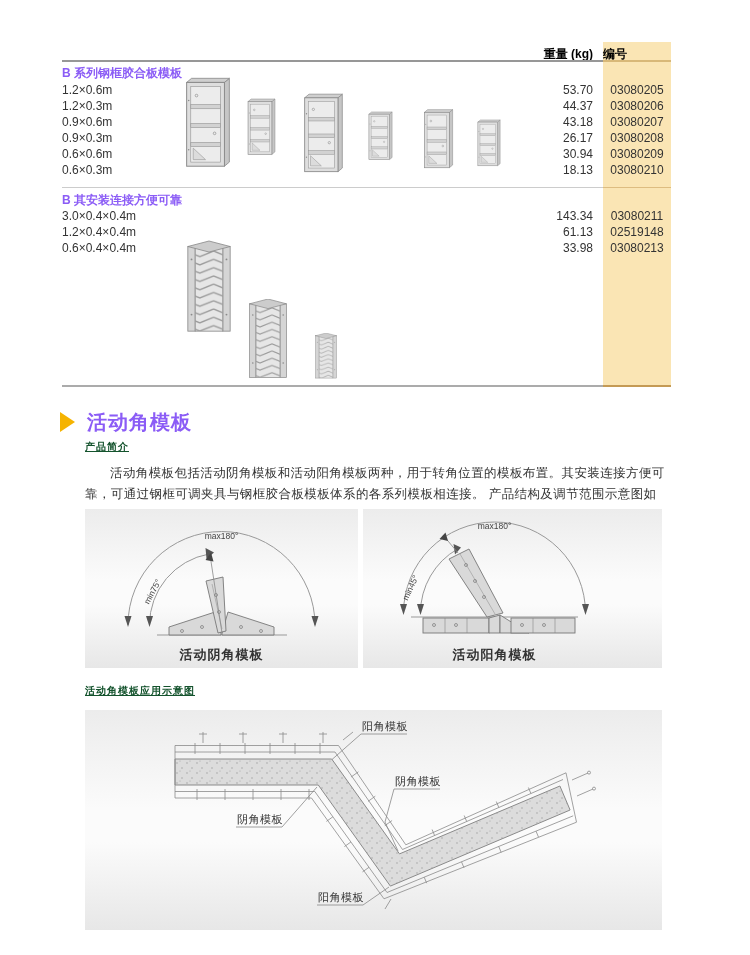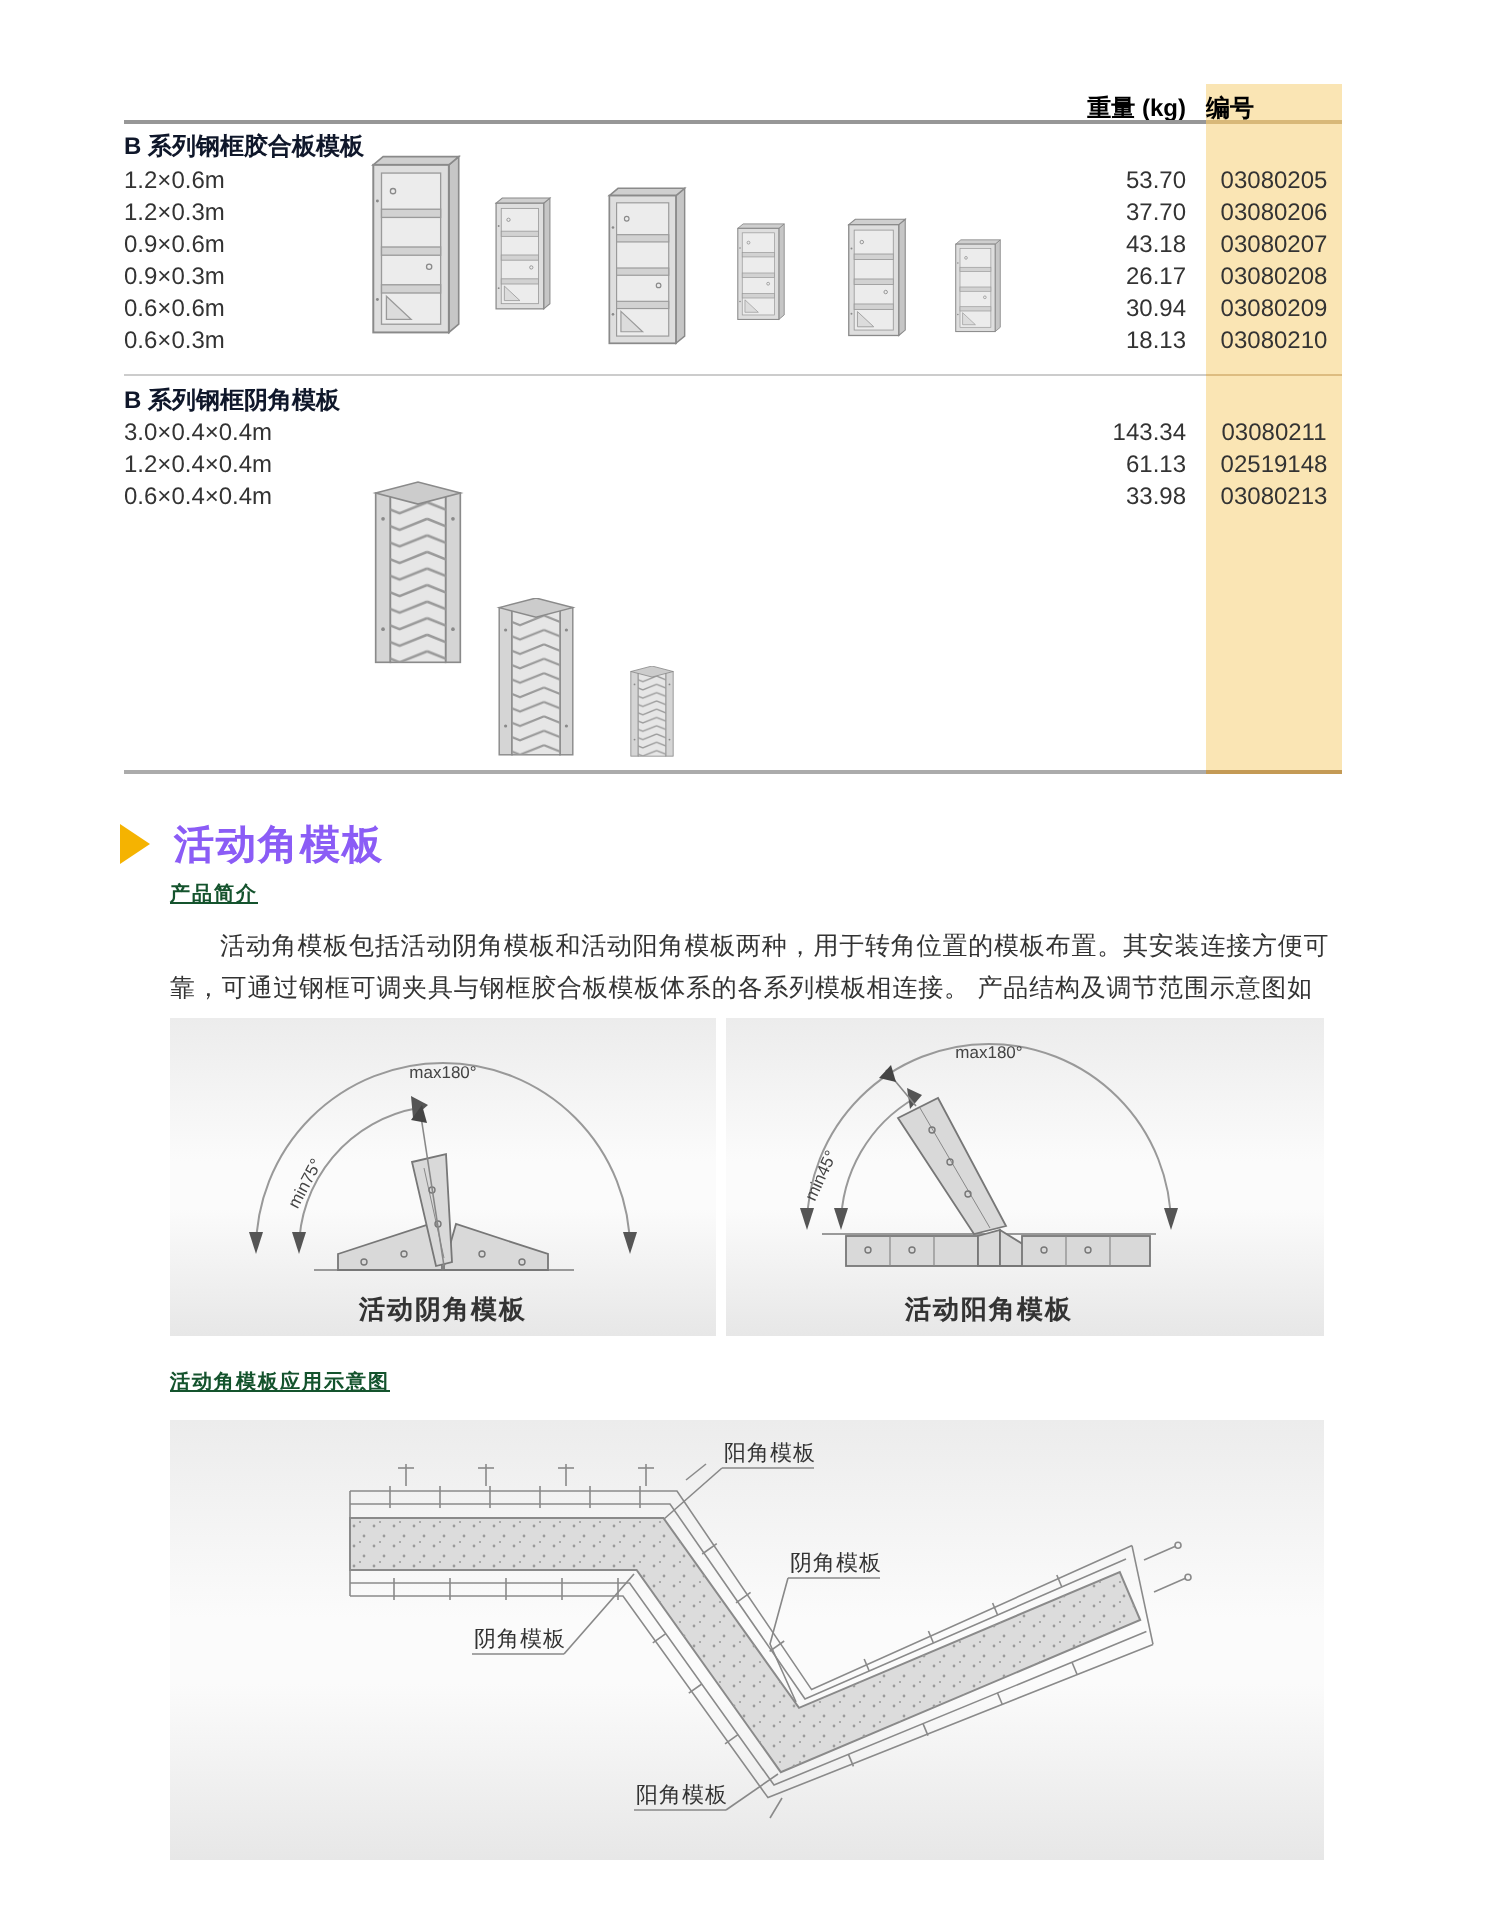--- a/index.html
+++ b/index.html
@@ -8,21 +8,21 @@
   .abs{position:absolute;}
   
   .beige-col{left:603px;top:42px;width:68px;height:344px;background:#FAE5B4;}
   .hline{height:2px;background:#979797;}
   .hline-tan{height:2px;background:#D8B878;}
   .sepline{height:1px;background:#cccccc;}
   .sepline-tan{height:1px;background:#DDBC80;}
   .botline{height:2px;background:#ababab;}
   .botline-tan{height:2px;background:#C49A55;}
   .th{font-size:12px;font-weight:bold;color:#000000;}
-  .group-name{left:62px;font-size:12px;font-weight:bold;color:#0f172a;}
+  .group-name{left:62px;font-size:12px;font-weight:bold;color:#8b5cf6;}
   .row{left:0;width:750px;height:16px;font-size:12px;color:#333;}
   .row .spec{position:absolute;left:62px;}
   .row .wt{position:absolute;left:470px;width:123px;text-align:right;}
   .row .code{position:absolute;left:603px;width:68px;text-align:center;}
   
   .tri{width:0;height:0;border-left:15px solid #F5B301;border-top:10px solid transparent;border-bottom:10px solid transparent;}
   .h1{font-size:20px;font-weight:bold;color:#8b5cf6;letter-spacing:1px;}
   .h2{font-size:10px;font-weight:bold;color:#14532d;letter-spacing:1px;text-decoration:underline;}
   .para{font-size:12.5px;line-height:21px;color:#333;text-indent:2em;letter-spacing:0.4px;}
   
@@ -47,21 +47,21 @@
 
   <div class="abs group-name" style="top:65px;">B 系列钢框胶合板模板</div>
 
   <div class="abs row" style="top:83px;">
     <span class="spec">1.2×0.6m</span>
     <span class="wt">53.70</span>
     <span class="code">03080205</span>
   </div>
   <div class="abs row" style="top:99px;">
     <span class="spec">1.2×0.3m</span>
-    <span class="wt">37.70</span>
+    <span class="wt">44.37</span>
     <span class="code">03080206</span>
   </div>
   <div class="abs row" style="top:115px;">
     <span class="spec">0.9×0.6m</span>
     <span class="wt">43.18</span>
     <span class="code">03080207</span>
   </div>
   <div class="abs row" style="top:131px;">
     <span class="spec">0.9×0.3m</span>
     <span class="wt">26.17</span>
@@ -74,21 +74,21 @@
   </div>
   <div class="abs row" style="top:163px;">
     <span class="spec">0.6×0.3m</span>
     <span class="wt">18.13</span>
     <span class="code">03080210</span>
   </div>
 
   <div class="abs sepline" style="left:62px;top:187px;width:541px;"></div>
   <div class="abs sepline-tan" style="left:603px;top:187px;width:68px;"></div>
 
-  <div class="abs group-name" style="top:192px;">B 系列钢框阴角模板</div>
+  <div class="abs group-name" style="top:192px;">B 其安装连接方便可靠</div>
 
   <div class="abs row" style="top:209px;">
     <span class="spec">3.0×0.4×0.4m</span>
     <span class="wt">143.34</span>
     <span class="code">03080211</span>
   </div>
   <div class="abs row" style="top:225px;">
     <span class="spec">1.2×0.4×0.4m</span>
     <span class="wt">61.13</span>
     <span class="code">02519148</span>

